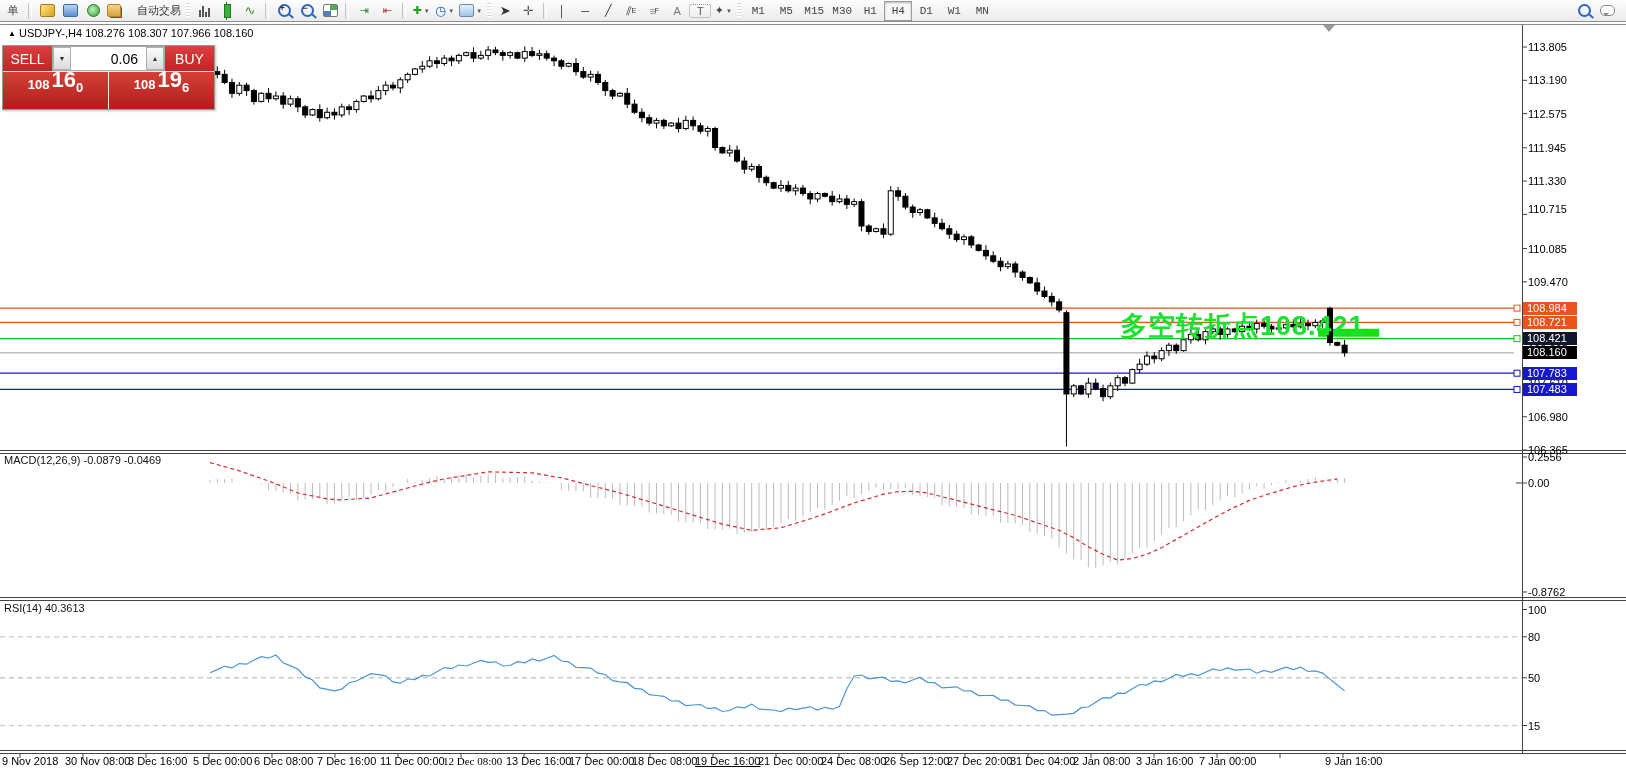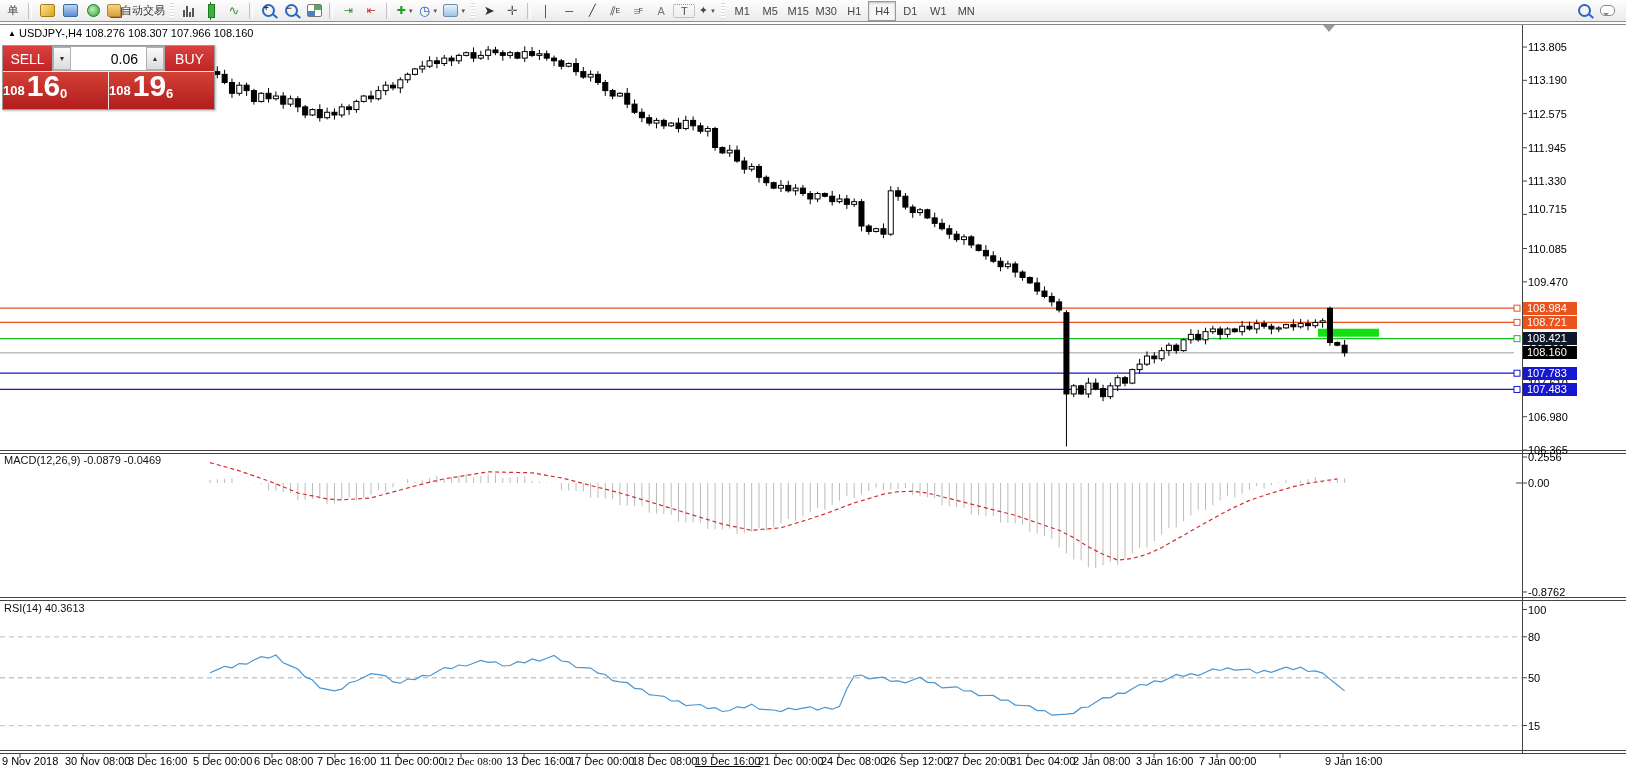--- a/index.html
+++ b/index.html
@@ -49,24 +49,24 @@
       box-shadow:1px 1px 2px rgba(0,0,0,.25);}
   .qrow1{display:flex;height:25px;}
   .qbtn{flex:0 0 49px;background:linear-gradient(#da4040,#c02424);color:#fff;font-size:14px;
         display:flex;align-items:center;justify-content:center;cursor:pointer;}
   .spin{flex:1;display:flex;align-items:stretch;background:#e9e9e9;border:1px solid #aaa;box-sizing:border-box;margin:0;}
   .spinbtn{width:16px;display:flex;align-items:center;justify-content:center;font-size:7px;color:#333;
            background:linear-gradient(#fbfbfb,#dcdcdc);border:1px solid #b0b0b0;cursor:pointer;}
   .vol{flex:1;background:#fff;font-size:14px;color:#000;display:flex;align-items:center;justify-content:flex-end;padding-right:8px;}
   .qrow2{display:flex;height:37px;margin-top:1px;}
   .pbox{flex:1;background:linear-gradient(#d24136,#b31d1d);color:#fff;display:flex;align-items:flex-end;
-        padding-bottom:8px;cursor:pointer;}
+        justify-content:center;padding-bottom:14px;cursor:pointer;}
   .pbox+.pbox{margin-left:1px;}
   .psm{font-size:13px;font-weight:bold;margin:0 2px 3px 0;}
-  .pbig{font-size:30px;font-weight:bold;line-height:30px;}
+  .pbig{font-size:22px;font-weight:bold;line-height:30px;}
   .psup{font-size:13px;font-weight:bold;vertical-align:14px;}
 </style>
 </head>
 <body>
 
 <div id="app">
 
   <div class="tb">
     <span class="ti" style="overflow:hidden;width:14px;">单</span>
     <span class="sep"></span>
@@ -74,21 +74,21 @@
         <span class="sq" style="background:linear-gradient(135deg,#ffe08a,#d9a520);border:1px solid #a87d12;"></span>
       </span>
     <span class="ti">
         <span class="sq" style="background:linear-gradient(#bcd6f2,#5d8fd0);border:1px solid #3a6aa8;"></span>
       </span>
     <span class="ti">
         <span class="sq" style="border-radius:50%;width:11px;background:radial-gradient(circle at 40% 40%,#bdf0bd,#2fa12f);border:1px solid #1d771d;"></span>
       </span>
     <span class="ti">
       <span class="sq" style="width:12px;background:linear-gradient(#f6d488,#d8a23c);border:1px solid #b5832a;box-shadow:2px 2px 0 -1px #cf2020;"></span>
-      <span style="margin-left:0;">自动交易</span>
+      <span style="margin-left:16px;">自动交易</span>
     </span>
     <span class="grip"></span>
     <span class="ti">
         <span class="minibars">
           <i style="height:7px"></i>
           <i style="height:11px"></i>
           <i style="height:5px"></i>
           <i style="height:9px"></i>
         </span>
       </span>
@@ -141,21 +141,21 @@
         <span style="color:#888;letter-spacing:-1px;">≡</span>
         <sub style="font-size:7px;">F</sub>
       </span>
     <span class="ti" style="color:#777;">A</span>
     <span class="ti" style="border:1px dotted #999;color:#555;width:16px;height:14px;">T</span>
     <span class="ti">
         <span style="color:#444;">✦</span>
         <span class="dd">▼</span>
       </span>
     <span class="grip"></span>
-    <span id="tfbox" style="display:flex;align-items:flex-start;">
+    <span id="tfbox" style="display:flex;align-items:flex-start;font-family:Liberation Mono, monospace;">
         <span class="tf">M1</span>
         <span class="tf">M5</span>
         <span class="tf">M15</span>
         <span class="tf">M30</span>
         <span class="tf">H1</span>
         <span class="tf sel">H4</span>
         <span class="tf">D1</span>
         <span class="tf">W1</span>
         <span class="tf">MN</span>
       </span>
@@ -703,20 +703,21 @@
       <line x1="1280" y1="753" x2="1280" y2="758" stroke="#444"></line>
       <line x1="1343" y1="753" x2="1343" y2="758" stroke="#444"></line>
     </svg>
 
   <div id="title">
     <span class="mark">▲</span>
     <span>USDJPY-,H4  108.276 108.307 107.966 108.160</span>
   </div>
   <div id="macdlbl">MACD(12,26,9) -0.0879 -0.0469</div>
   <div id="rsilbl">RSI(14) 40.3613</div>
+  <div id="annot">多空转折点108.421</div>
   <div id="scrollmark"></div>
   <div id="labels">
       <div class="axlbl" style="top: 41px;">113.805</div>
       <div class="axlbl" style="top: 74.3145px;">113.190</div>
       <div class="axlbl" style="top: 107.629px;">112.575</div>
       <div class="axlbl" style="top: 141.756px;">111.945</div>
       <div class="axlbl" style="top: 175.071px;">111.330</div>
       <div class="axlbl" style="top: 203px;">110.715</div>
       <div class="axlbl" style="top: 242.512px;">110.085</div>
       <div class="axlbl" style="top: 275.827px;">109.470</div>

